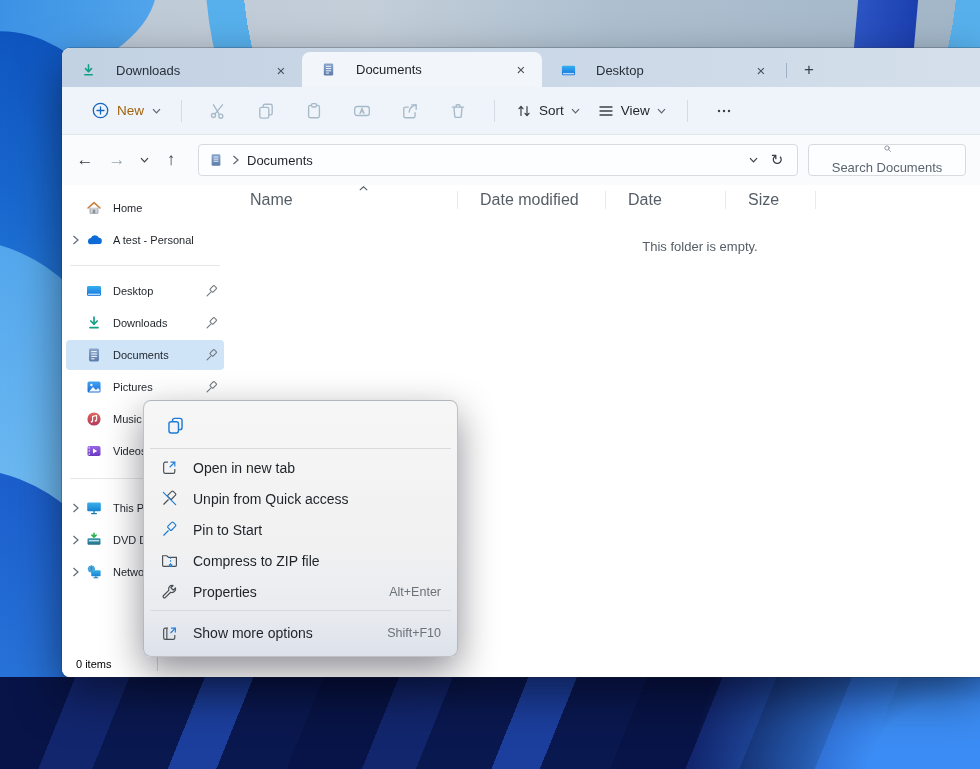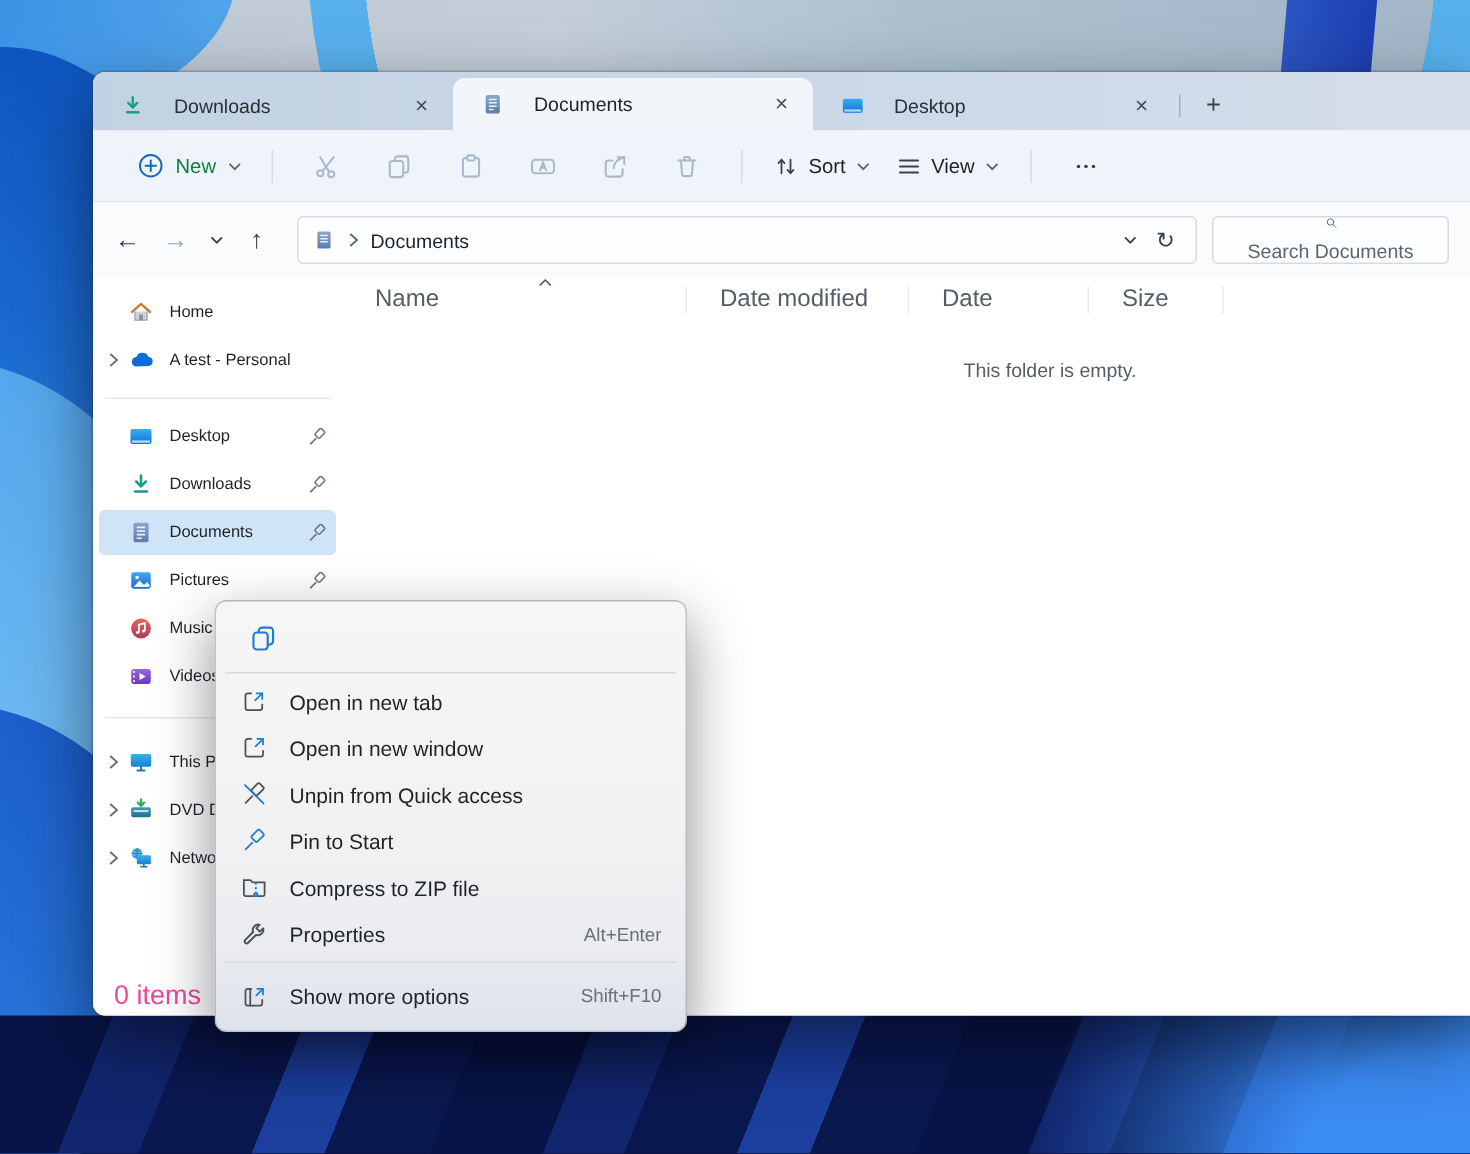--- a/index.html
+++ b/index.html
@@ -43,21 +43,21 @@
   .tab .t-label { flex:1; }
   .tab .t-close { width:22px; height:22px; display:flex; align-items:center; justify-content:center;
     font-size:15px; color:#49525a; border-radius:4px; }
   .tab-sep { width:1px; height:15px; background:#9fb0c2; margin:0 9px 9px 4px; }
   .newtab-btn { width:26px; height:26px; margin-bottom:4px; display:flex; align-items:center; justify-content:center;
     font-size:17px; color:#3a424a; border-radius:4px; }
 
   
   .toolbar { height:48px; flex:0 0 48px; background:#eff4fa; border-bottom:1px solid #e1e6ec;
     display:flex; align-items:center; padding-left:22px; }
-  .tb-new { display:flex; align-items:center; gap:8px; padding:6px 8px; border-radius:4px; color:#15803d; font-size:13.5px; }
+  .tb-new { display:flex; align-items:center; gap:8px; padding:6px 8px; border-radius:4px; color:#a16207; font-size:13.5px; }
   .tb-sep { width:1px; height:22px; background:#d4dbe2; margin:0 12px; }
   .tb-ic { width:28px; height:28px; margin:0 10px; display:flex; align-items:center; justify-content:center; border-radius:4px; }
   .tb-ic.disabled svg { stroke:#a7bac9; }
   .tb-drop { display:flex; align-items:center; gap:7px; padding:6px 9px; border-radius:4px; color:#1f2328; font-size:13.5px; }
   .chev-dn { width:9px; height:6px; }
 
   
   .addr { height:50px; flex:0 0 50px; background:#f9fbfd; display:flex; align-items:center; padding:0 14px 0 8px; gap:2px; }
   .nav-btn { width:30px; height:30px; display:flex; align-items:center; justify-content:center;
     font-size:17px; color:#3b4046; border-radius:4px; }
@@ -89,21 +89,21 @@
   .col::after { content:""; position:absolute; right:0; top:6px; height:18px; width:1px; background:#e8eaec; }
   .col.c-name { width:230px; }
   .col.c-date { width:148px; }
   .col.c-type { width:120px; }
   .col.c-size { width:90px; }
   .sort-caret { position:absolute; left:131px; top:1px; }
   .empty { margin-top:24px; text-align:center; transform:translateX(96px); font-size:13px; color:#555e66; }
 
   
   .statusbar { height:27px; flex:0 0 27px; display:flex; align-items:center; padding-left:14px;
-    font-size:18px; color:#ec4899; border-radius:0 0 0 8px; background:#fff; }
+    font-size:11px; color:#000000; border-radius:0 0 0 8px; background:#fff; }
   .st-sep { width:1px; height:14px; background:#d6d9dc; margin-left:46px; }
 
   
   .menu { position:absolute; left:143px; top:400px; width:315px; z-index:50;
     border-radius:8px; border:1px solid rgba(110,115,125,.4); padding:4px;
     background:linear-gradient(180deg,#f6f6f6 0%,#f1f1f2 58%,#e9ebf0 82%,#dde2ea 100%);
     box-shadow:0 14px 38px rgba(0,0,15,.45); }
   .m-iconrow { height:40px; display:flex; align-items:center; padding-left:10px; }
   .m-iconbtn { width:34px; height:32px; display:flex; align-items:center; justify-content:center; border-radius:4px; }
   .m-div { height:1px; background:#d9dadc; margin:3px 2px; }
@@ -571,30 +571,20 @@
       <svg width="17" height="17" viewBox="0 0 16 16" fill="none" stroke="#4a5056" stroke-width="1.1">
           <path d="M6.5 3H4a1.5 1.5 0 0 0-1.5 1.5V12A1.5 1.5 0 0 0 4 13.5h7.5A1.5 1.5 0 0 0 13 12V9.5"></path>
           <path d="M9 3h4v4" stroke="#1c7cd6"></path>
           <path d="M13 3 8.2 7.8" stroke="#1c7cd6"></path>
         </svg>
     </span>
     <span class="m-label">Open in new tab</span>
   </div>
   <div class="m-item">
     <span class="m-ic">
-      <svg width="17" height="17" viewBox="0 0 16 16" fill="none" stroke="#4a5056" stroke-width="1.1">
-          <path d="M6.5 2.5H3.8A1.3 1.3 0 0 0 2.5 3.8v8.4a1.3 1.3 0 0 0 1.3 1.3h8.4a1.3 1.3 0 0 0 1.3-1.3V9.5"></path>
-          <path d="M9.5 2.5h4v4" stroke="#1c7cd6"></path>
-          <path d="M13.3 2.7 8.5 7.5" stroke="#1c7cd6"></path>
-        </svg>
-    </span>
-    <span class="m-label">Open in new window</span>
-  </div>
-  <div class="m-item">
-    <span class="m-ic">
       <svg width="17" height="17" viewBox="0 0 16 16" fill="none" stroke="#4a5056" stroke-width="1.1" stroke-linecap="round">
           <rect x="7.6" y="1.4" width="5" height="7" rx="1" transform="rotate(45 10.1 4.9)"></rect>
           <path d="M6.8 9.2 2.6 13.4"></path>
           <path d="M2.2 2.2 13.8 13.8" stroke="#1c7cd6"></path>
         </svg>
     </span>
     <span class="m-label">Unpin from Quick access</span>
   </div>
   <div class="m-item">
     <span class="m-ic">

